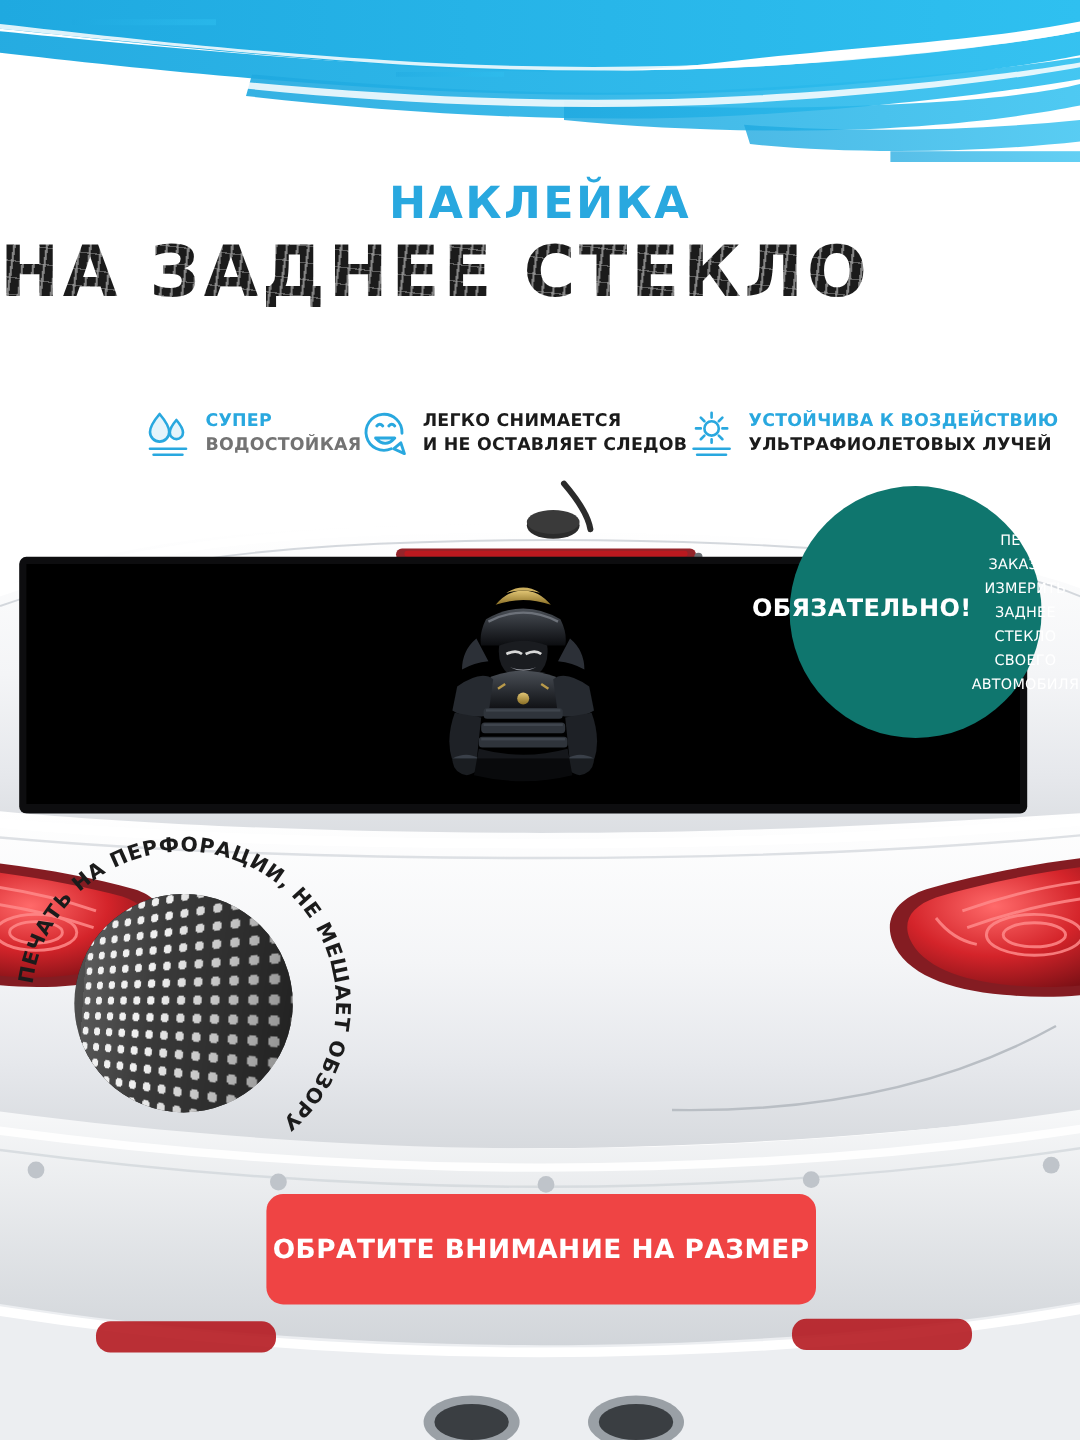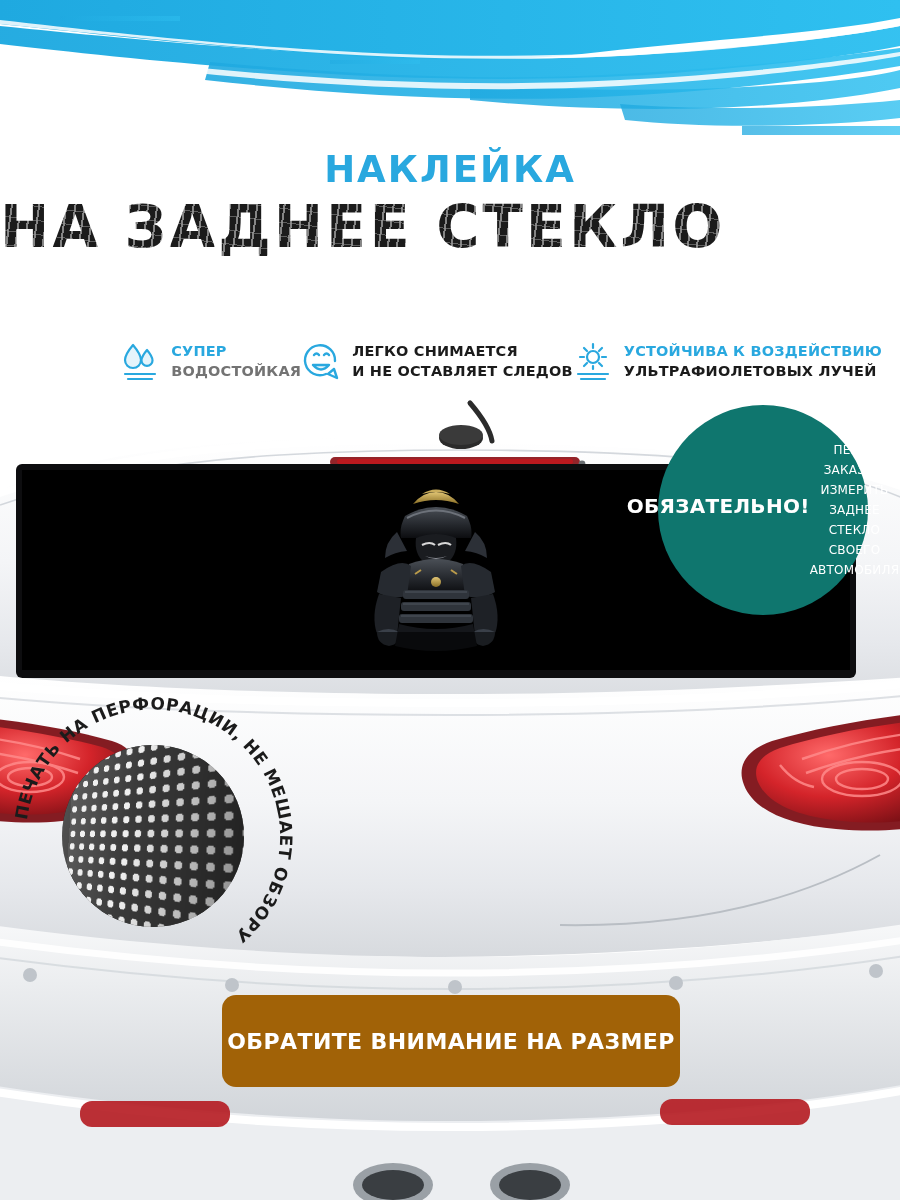--- a/index.html
+++ b/index.html
@@ -170,21 +170,21 @@
     font-size: 17px;
     fill: #1b1b1b;
     letter-spacing: .6px;
   }
 
   
   .size-plate {
     position: absolute;
     left: 222px; top: 610px;
     width: 458px; height: 92px;
-    background: #a16207;
+    background: #ef4444;
     border-radius: 14px;
     color: #ffffff;
     display: flex;
     flex-direction: column;
     align-items: center;
     justify-content: center;
     font-family: "DejaVu Sans", sans-serif;
   }
   .size-plate .sp1 {
     font-weight: 700; font-size: 22px; letter-spacing: .4px;

